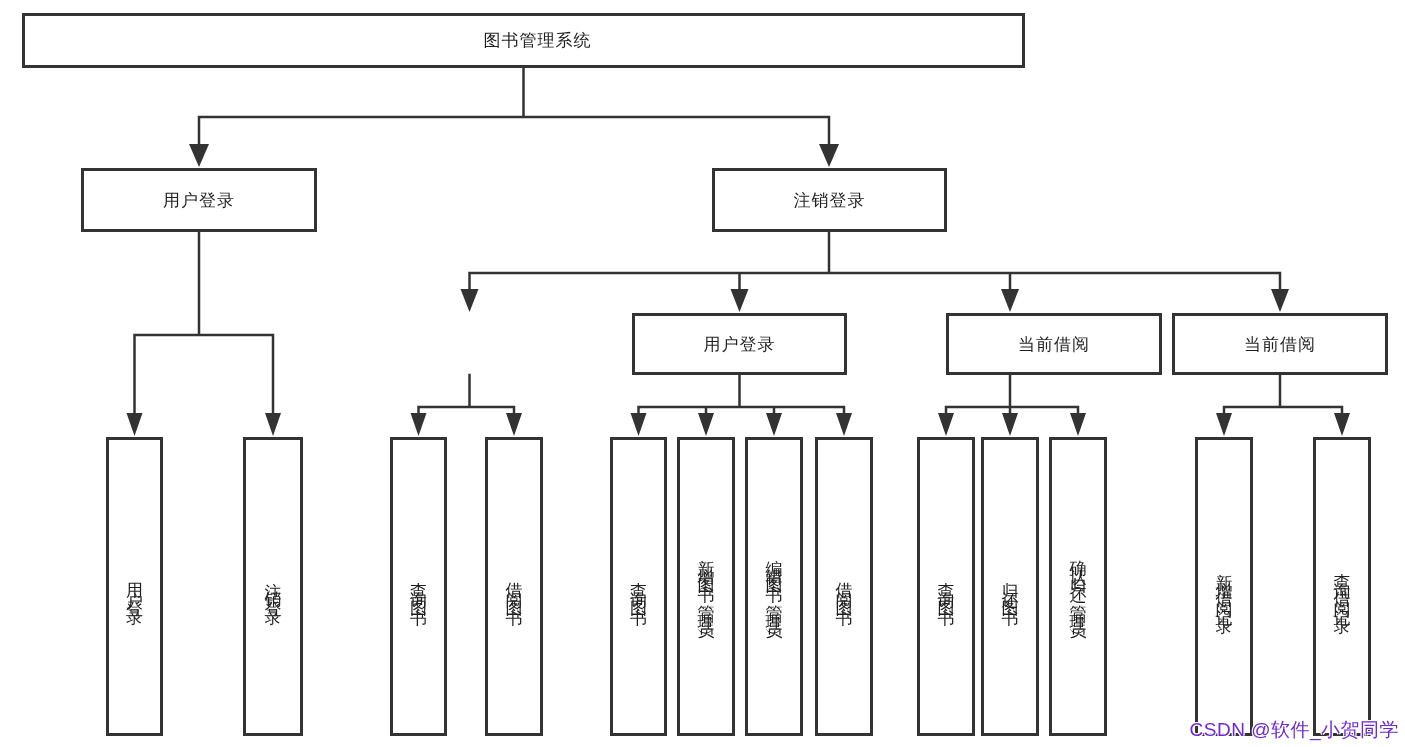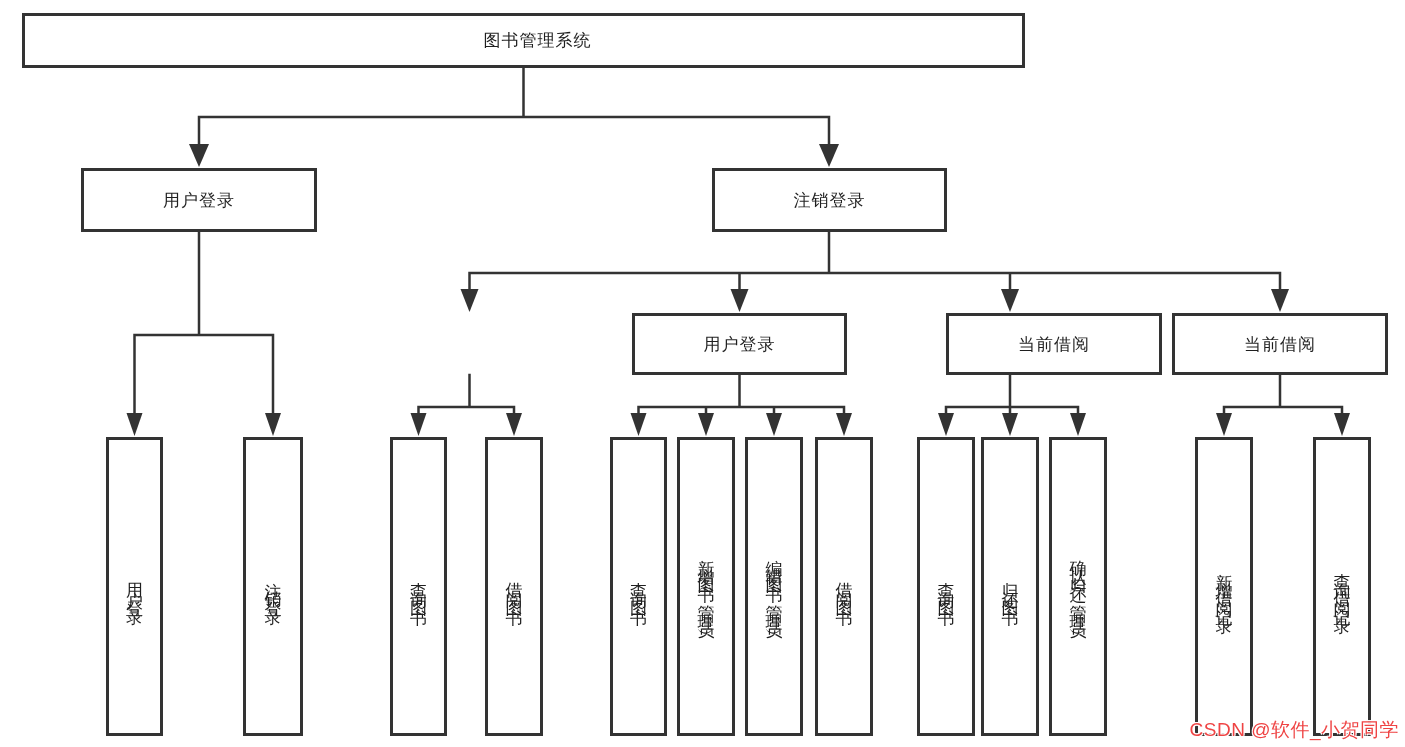--- a/index.html
+++ b/index.html
@@ -41,21 +41,21 @@
     writing-mode: vertical-rl;
     letter-spacing: 9px;
     line-height: 1;
     white-space: nowrap;
   }
   .watermark {
     position: absolute;
     right: 6px;
     bottom: 4px;
     font-size: 19px;
-    color: #ef4444;
+    color: #6d28d9;
     text-shadow: 1px 1px 0 #ffffff, -1px -1px 0 #ffffff, 1px -1px 0 #ffffff, -1px 1px 0 #ffffff;
     letter-spacing: 0.5px;
     pointer-events: none;
   }
 </style>
 </head>
 <body>
 
 <div class="canvas">
 

